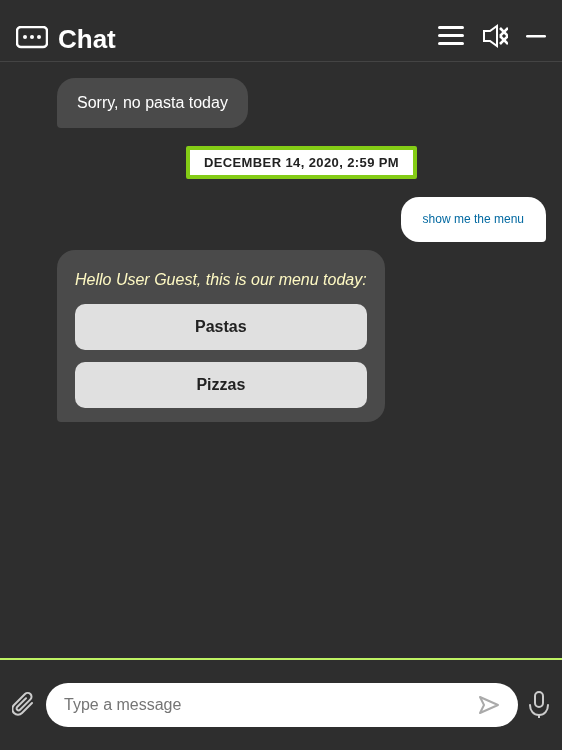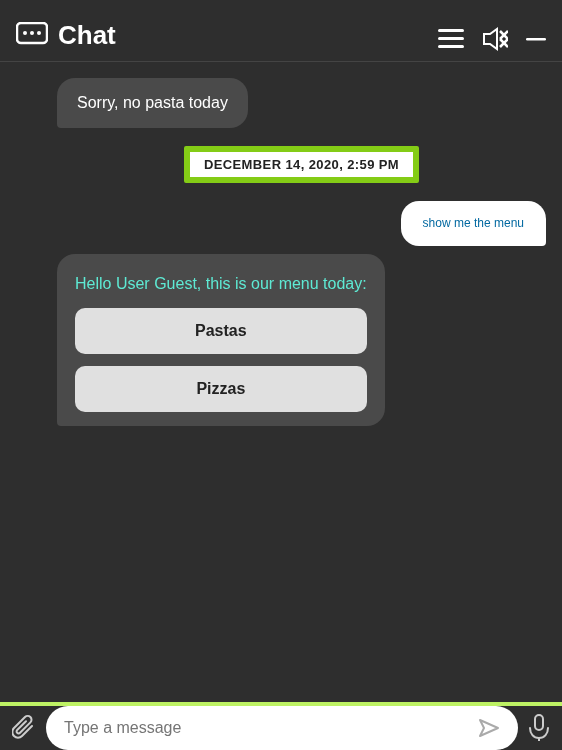--- a/index.html
+++ b/index.html
@@ -10,22 +10,22 @@
       font-family: 'Segoe UI', Arial, sans-serif;
       overflow: hidden;
       display: flex;
       flex-direction: column;
     }
 
     
     .header {
       background: #2e2e2e;
       display: flex;
-      align-items: flex-end;
-      padding: 10px 16px;
+      align-items: flex-start;
+      padding: 24px 16px;
       height: 62px;
       border-bottom: 1px solid #444;
       flex-shrink: 0;
     }
     .header-title-area {
       display: flex;
       align-items: center;
       gap: 10px;
       flex: 1;
     }
@@ -99,21 +99,21 @@
       font-size: 12px;
       line-height: 1.4;
     }
 
     
     .date-separator {
       align-self: center;
       margin: 10px 0;
     }
     .date-separator-inner {
-      border: 6px solid #84cc16;
+      border: 4px solid #84cc16;
       background: #fff;
       color: #222;
       font-size: 13px;
       font-weight: 700;
       padding: 5px 14px;
       border-radius: 2px;
       letter-spacing: 0.03em;
     }
 
     
@@ -125,44 +125,45 @@
       padding: 18px 18px 14px 18px;
       max-width: 82%;
       font-size: 16px;
       line-height: 1.5;
       display: flex;
       flex-direction: column;
       gap: 12px;
     }
     .bot-card-text {
       font-size: 16px;
-      color: #5eead4;
+      color: #fef9c3;
+      font-style: italic;
     }
     .menu-button {
       background: #e0e0e0;
       color: #222;
       border: none;
       border-radius: 10px;
       padding: 14px 20px;
       font-size: 16px;
       font-weight: 700;
       cursor: pointer;
       width: 100%;
       text-align: center;
     }
 
     
     .input-bar {
       background: #2e2e2e;
-      padding: 0 12px;
+      padding: 23px 12px;
       display: flex;
       align-items: center;
       gap: 10px;
       flex-shrink: 0;
-      border-top: 4px solid #bef264;
+      border-top: 2px solid #bef264;
     }
     .attach-icon {
       color: #ccc;
       font-size: 24px;
       cursor: pointer;
       display: flex;
       align-items: center;
     }
     .input-field {
       flex: 1;

